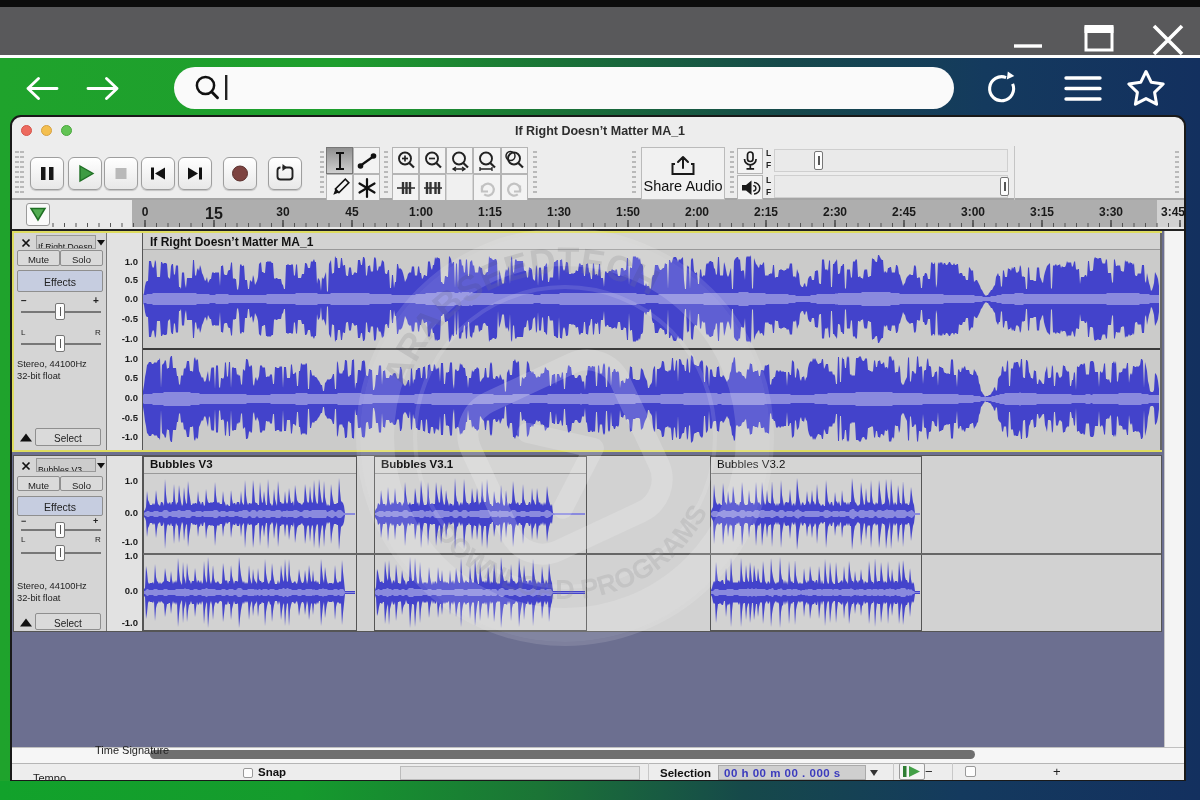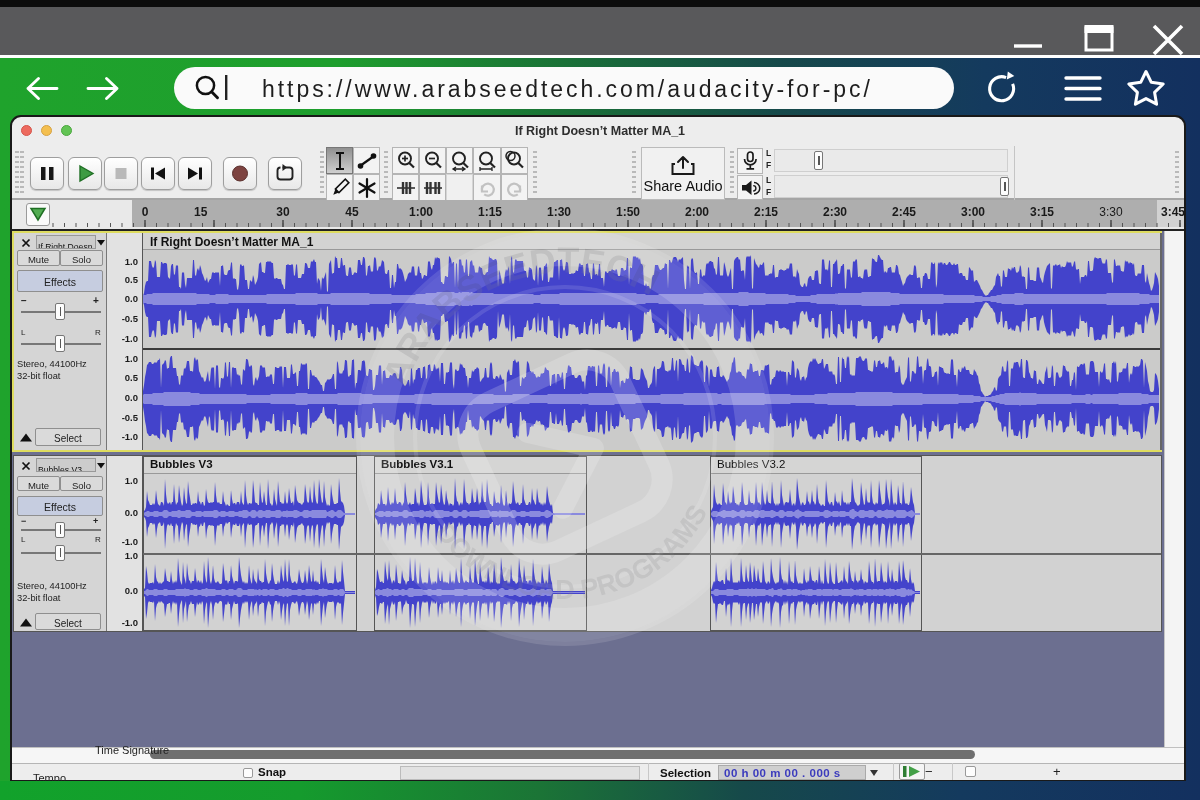--- a/index.html
+++ b/index.html
@@ -20,21 +20,20 @@
 <path d="M28 30.5 H57 M38.5 20.5 L28 30.5 L38.5 40.5"></path>
 <path d="M88 30.5 H117 M106.5 20.5 L117 30.5 L106.5 40.5"></path>
 </g>
     </svg>
 <div style="position:absolute;left:174px;top:67px;width:780px;height:42px;border-radius:21px;background:#fafafa"></div>
 <svg style="position:absolute;left:174px;top:67px;" width="90" height="42">
 <circle cx="31.5" cy="18.5" r="8.6" fill="none" stroke="#111" stroke-width="2.5"></circle>
 <line x1="37.6" y1="24.8" x2="43.5" y2="30.8" stroke="#111" stroke-width="2.9" stroke-linecap="round"></line>
 <rect x="51" y="8" width="2.4" height="25" fill="#222"></rect>
     </svg>
-<div style="position:absolute;left:262px;top:76px;font-size:23px;white-space:nowrap;letter-spacing:2.95px;color:#1d1d1d">https://www.arabseedtech.com/audacity-for-pc/</div>
 <svg style="position:absolute;left:970px;top:58px;" width="230" height="57">
 <g fill="none" stroke="#fff">
 <g stroke-width="3.1">
 <path d="M36.1 19.6 A12 12 0 1 0 42.6 25.9"></path>
 <path d="M37.8 13.5 l6.5 4.5 -7.5 3.5 z" fill="#fff" stroke="none"></path>
 </g>
 <g stroke-width="3.4" stroke-linecap="round">
           <path d="M96 20 H130 M96 30.5 H130 M96 41 H130"></path>
         </g>
 <path d="M176 13.5 l5.3 10.8 11.9 1.7 -8.6 8.4 2 11.8 -10.6 -5.6 -10.6 5.6 2 -11.8 -8.6 -8.4 11.9 -1.7 z" stroke-width="3" stroke-linejoin="round"></path>
@@ -184,34 +183,34 @@
 <div style="position:absolute;left:814px;top:150.5px;width:9px;height:19px;background:#fdfdfd;border:1px solid #777;border-radius:2px"></div>
 <div style="position:absolute;left:818.2px;top:155.5px;width:1.5px;height:9px;background:#555"></div>
 <div style="position:absolute;left:1000px;top:177px;width:9px;height:19px;background:#fdfdfd;border:1px solid #777;border-radius:2px"></div>
 <div style="position:absolute;left:1004.2px;top:182px;width:1.5px;height:9px;background:#555"></div>
 <div style="position:absolute;left:1014px;top:146px;width:1px;height:54px;background:#c5c5c5"></div>
 <div style="position:absolute;left:1175px;top:151px;width:4px;height:43px;background:repeating-linear-gradient(#b9b9b9 0 2px,#ededed 2px 5px)"></div>
 <div style="position:absolute;left:12px;top:200px;width:1172px;height:29px;background:#e9e9e9"></div>
 <div style="position:absolute;left:132px;top:200px;width:1025px;height:27px;background:#aeaeae"></div>
 <div style="position:absolute;left:1157px;top:200px;width:27px;height:27px;background:#d2d2d2"></div>
 <div style="position:absolute;left:125px;top:205px;font-size:12px;white-space:nowrap;width:40px;text-align:center;font-weight:bold;color:#1a1a1a">0</div>
-<div style="position:absolute;left:194px;top:205px;font-size:12px;white-space:nowrap;width:40px;text-align:left;font-weight:bold;color:#1a1a1a">15</div>
+<div style="position:absolute;left:194px;top:205px;font-size:16px;white-space:nowrap;width:40px;text-align:center;font-weight:bold;color:#1a1a1a">15</div>
 <div style="position:absolute;left:263px;top:205px;font-size:12px;white-space:nowrap;width:40px;text-align:center;font-weight:bold;color:#1a1a1a">30</div>
 <div style="position:absolute;left:332px;top:205px;font-size:12px;white-space:nowrap;width:40px;text-align:center;font-weight:bold;color:#1a1a1a">45</div>
 <div style="position:absolute;left:401px;top:205px;font-size:12px;white-space:nowrap;width:40px;text-align:center;font-weight:bold;color:#1a1a1a">1:00</div>
 <div style="position:absolute;left:470px;top:205px;font-size:12px;white-space:nowrap;width:40px;text-align:center;font-weight:bold;color:#1a1a1a">1:15</div>
 <div style="position:absolute;left:539px;top:205px;font-size:12px;white-space:nowrap;width:40px;text-align:center;font-weight:bold;color:#1a1a1a">1:30</div>
 <div style="position:absolute;left:608px;top:205px;font-size:12px;white-space:nowrap;width:40px;text-align:center;font-weight:bold;color:#1a1a1a">1:50</div>
 <div style="position:absolute;left:677px;top:205px;font-size:12px;white-space:nowrap;width:40px;text-align:center;font-weight:bold;color:#1a1a1a">2:00</div>
 <div style="position:absolute;left:746px;top:205px;font-size:12px;white-space:nowrap;width:40px;text-align:center;font-weight:bold;color:#1a1a1a">2:15</div>
 <div style="position:absolute;left:815px;top:205px;font-size:12px;white-space:nowrap;width:40px;text-align:center;font-weight:bold;color:#1a1a1a">2:30</div>
 <div style="position:absolute;left:884px;top:205px;font-size:12px;white-space:nowrap;width:40px;text-align:center;font-weight:bold;color:#1a1a1a">2:45</div>
 <div style="position:absolute;left:953px;top:205px;font-size:12px;white-space:nowrap;width:40px;text-align:center;font-weight:bold;color:#1a1a1a">3:00</div>
 <div style="position:absolute;left:1022px;top:205px;font-size:12px;white-space:nowrap;width:40px;text-align:center;font-weight:bold;color:#1a1a1a">3:15</div>
-<div style="position:absolute;left:1091px;top:205px;font-size:12px;white-space:nowrap;width:40px;text-align:center;font-weight:normal;color:#1a1a1a">3:30</div>
+<div style="position:absolute;left:1091px;top:205px;font-size:12px;white-space:nowrap;width:40px;text-align:center;font-weight:bold;color:#1a1a1a">3:30</div>
 <div style="position:absolute;left:1153px;top:205px;font-size:12px;white-space:nowrap;width:40px;text-align:center;font-weight:bold;color:#1a1a1a">3:45</div>
 <svg style="position:absolute;left:0px;top:200px;" width="1200" height="29">
       <rect x="144.4" y="20" width="1.2" height="7" fill="#333"></rect>
       <rect x="213.4" y="20" width="1.2" height="7" fill="#333"></rect>
       <rect x="282.4" y="20" width="1.2" height="7" fill="#333"></rect>
       <rect x="351.4" y="20" width="1.2" height="7" fill="#333"></rect>
       <rect x="420.4" y="20" width="1.2" height="7" fill="#333"></rect>
       <rect x="489.4" y="20" width="1.2" height="7" fill="#333"></rect>
       <rect x="558.4" y="20" width="1.2" height="7" fill="#333"></rect>
       <rect x="627.4" y="20" width="1.2" height="7" fill="#333"></rect>

